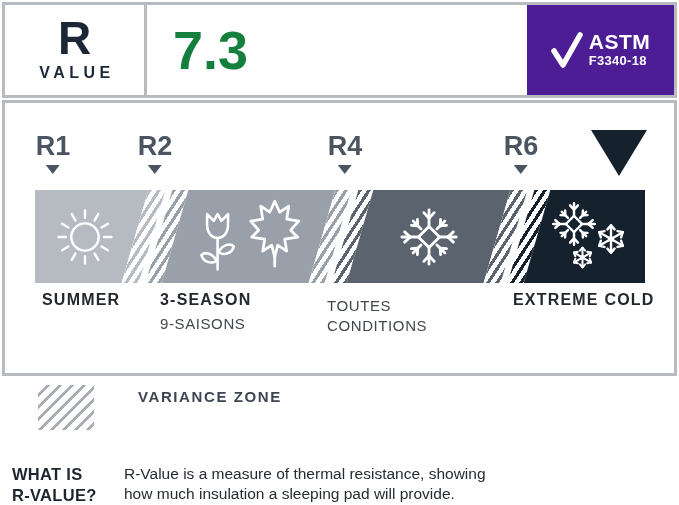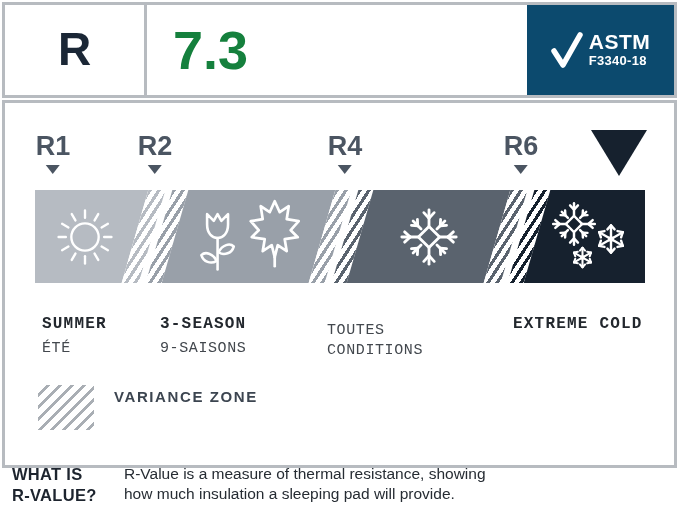--- a/index.html
+++ b/index.html
@@ -9,66 +9,67 @@
   }
   
   .topbar{position:absolute;left:2px;top:2px;width:675px;height:96px;
     border:3px solid #b7bbc0;box-sizing:border-box;display:flex;background:#fff;}
   .cell-r{width:142px;border-right:3px solid #b7bbc0;box-sizing:border-box;
     display:flex;flex-direction:column;align-items:center;justify-content:center;}
   .r-big{font-size:46px;font-weight:bold;color:#1b2736;line-height:.9;}
   .r-word{font-size:16px;font-weight:bold;letter-spacing:4.5px;color:#1b2736;margin-top:4px;padding-left:5px;}
   .cell-val{flex:1;display:flex;align-items:center;padding-left:26px;
     font-size:54px;font-weight:bold;color:#15803d;}
-  .cell-astm{width:147px;background:#0c4a6e;display:flex;align-items:center;justify-content:center;gap:6px;}
+  .cell-astm{width:147px;background:#4c1d95;display:flex;align-items:center;justify-content:center;gap:6px;}
   .astm-texts{display:flex;flex-direction:column;color:#fff;}
   .astm-1{font-size:21px;font-weight:bold;letter-spacing:.5px;line-height:1;}
   .astm-2{font-size:13px;font-weight:bold;letter-spacing:.3px;line-height:1.15;margin-top:2px;}
   
-  .mainbox{position:absolute;left:2px;top:100px;width:675px;height:368px;
+  .mainbox{position:absolute;left:2px;top:100px;width:675px;height:276px;
     border:3px solid #b7bbc0;box-sizing:border-box;background:#fff;padding-left:32px;}
   .marker{position:absolute;top:30px;transform:translateX(-50%);
     display:flex;flex-direction:column;align-items:center;}
   .marker-label{font-size:27px;font-weight:bold;color:#4b5562;line-height:1;}
   .marker-tri{margin-top:5px;width:0;height:0;border-left:7px solid transparent;
     border-right:7px solid transparent;border-top:9px solid #4b5562;}
   .indicator{position:absolute;left:586px;top:27px;width:0;height:0;
     border-left:28px solid transparent;border-right:28px solid transparent;
     border-top:46px solid #16212e;}
   
   .bar{position:absolute;left:30px;top:87px;width:610px;height:93px;overflow:hidden;background:#fff;}
   .seg{position:absolute;top:0;height:93px;transform:skewX(-16deg);}
   .unskew{transform:skewX(16deg);width:100%;height:100%;display:flex;
     align-items:center;justify-content:center;position:relative;}
   .hatch{display:flex;background:#fff;}
   .h-l{flex:0 0 42%;background:repeating-linear-gradient(110deg,var(--l) 0 3.5px,transparent 3.5px 8.5px);}
   .h-gap{flex:0 0 7px;}
   .h-r{flex:1;background:repeating-linear-gradient(110deg,var(--r) 0 3.5px,transparent 3.5px 8.5px);}
   .abs{position:absolute;}
   
-  .seglabel{position:absolute;top:213px;font-family:Liberation Mono, monospace;}
+  .seglabel{position:absolute;top:188px;}
   .seglabel .l1{font-size:16px;font-weight:bold;letter-spacing:1.2px;color:#23282e;line-height:1.1;}
   .seglabel .l2{font-size:15px;color:#43484e;margin-top:5px;letter-spacing:.6px;line-height:1.3;}
   
   .legend{position:absolute;left:33px;top:282px;display:flex;gap:20px;align-items:flex-start;}
   .legend-swatch{width:56px;height:45px;
     background:repeating-linear-gradient(135deg,transparent 0 6px,#a9aeb4 6px 8.5px);}
-  .legend-label{font-size:15px;font-weight:bold;letter-spacing:1.6px;color:#3c4550;margin-top:3px;}
+  .legend-label{font-size:15px;font-weight:bold;letter-spacing:1.6px;color:#3c4550;margin-top:3px;margin-left:24px;}
   
   .footer{position:absolute;left:12px;top:464px;display:flex;gap:15px;}
   .foot-q{width:97px;font-size:16.5px;font-weight:bold;color:#1d242e;line-height:1.3;letter-spacing:.3px;}
   .foot-a{font-size:15.5px;color:#262c33;line-height:1.3;}
   svg{display:block;}
 </style>
 </head>
 <body>
 
 <div class="topbar">
   <div class="cell-r">
     <div class="r-big">R</div>
+    <div class="r-word">VALUE</div>
   </div>
   <div class="cell-val">7.3</div>
   <div class="cell-astm">
     <span>
       <svg width="32" height="37" viewBox="0 0 32 37">
         <polyline points="3,19 12,33 29,3" fill="none" stroke="#ffffff" stroke-width="5.5" stroke-linecap="round" stroke-linejoin="round"></polyline>
       </svg>
     </span>
     <div class="astm-texts">
       <div class="astm-1">ASTM</div>
@@ -333,21 +334,20 @@
                 </g>
             </g>
           </svg>
         </span>
       </div>
     </div>
   </div>
 
   <div class="seglabel" style="left:37px">
     <div class="l1">SUMMER</div>
-    <div class="l2">ÉTÉ</div>
   </div>
   <div class="seglabel" style="left:155px">
     <div class="l1">3-SEASON</div>
     <div class="l2">9-SAISONS</div>
   </div>
   <div class="seglabel" style="left:322px;width:112px">
     <div class="l2">TOUTES CONDITIONS</div>
   </div>
   <div class="seglabel" style="left:508px">
     <div class="l1">EXTREME COLD</div>

